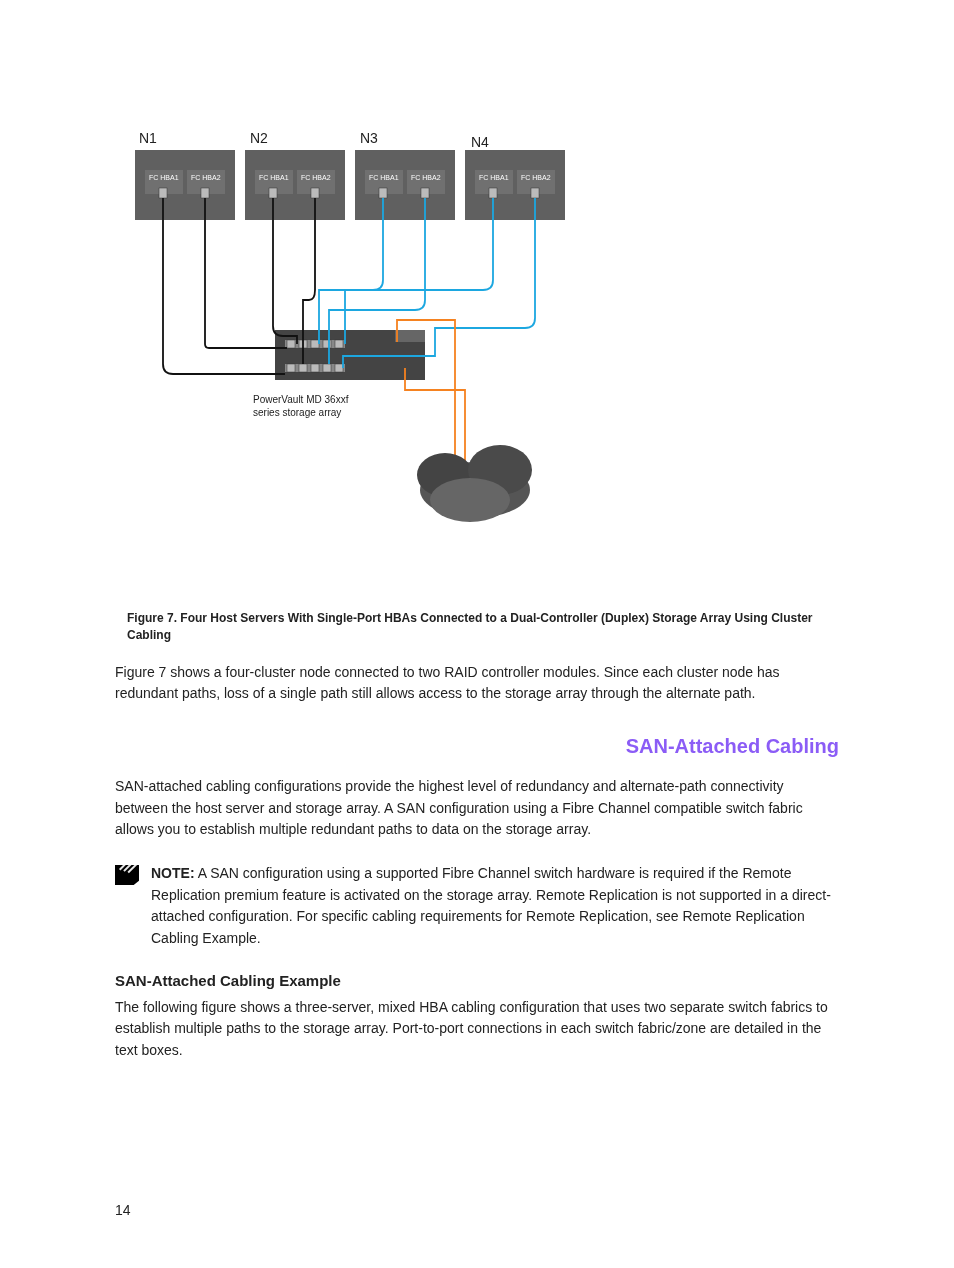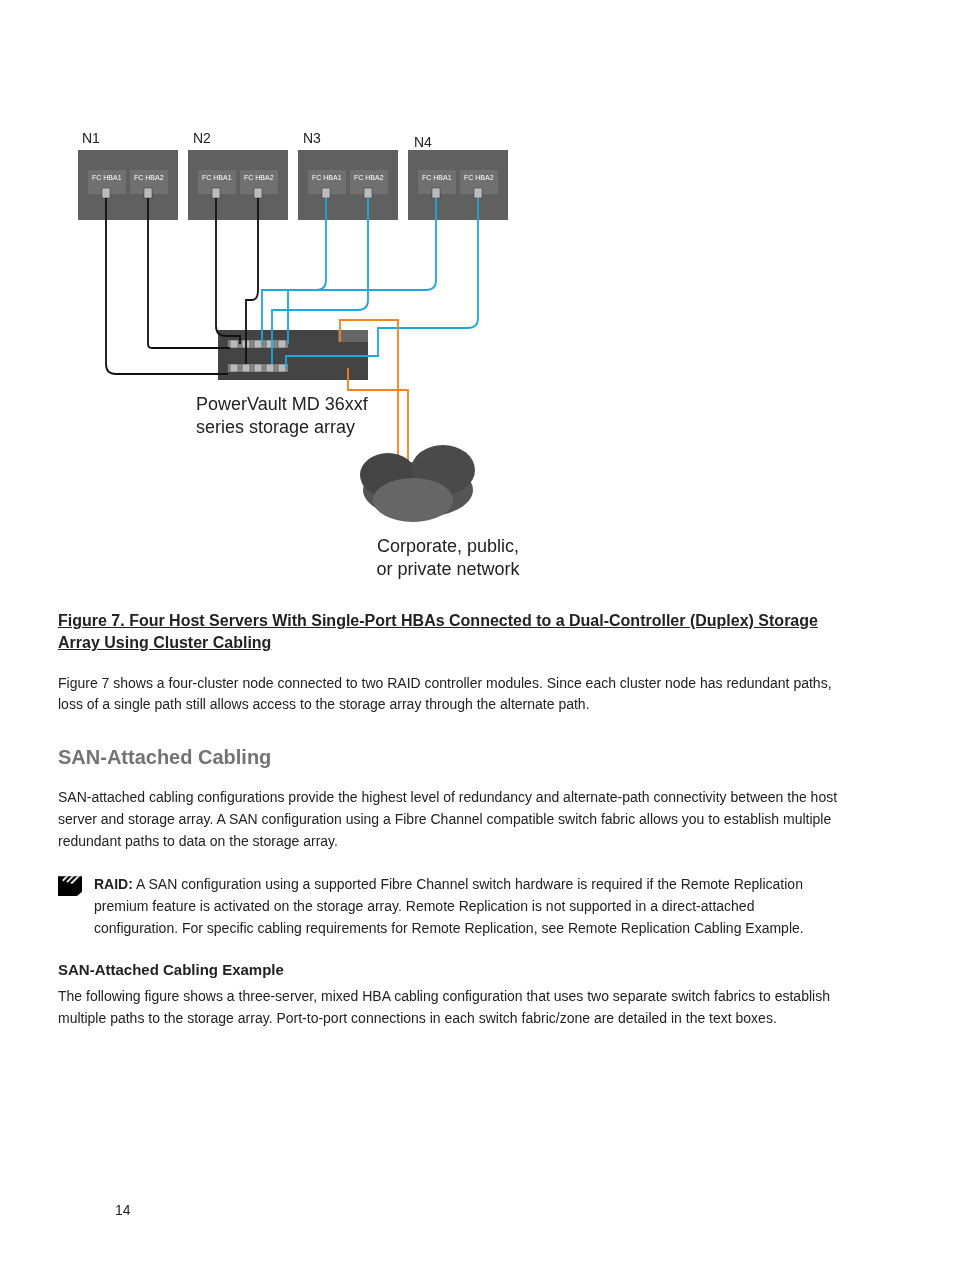--- a/index.html
+++ b/index.html
@@ -4,21 +4,21 @@
 <style>
   body {
     margin: 0;
     padding: 0;
     background: #fff;
     font-family: Arial, Helvetica, sans-serif;
     color: #222;
     width: 954px;
   }
   .page {
-    padding: 130px 115px 60px 58px;
+    padding: 130px 115px 60px 115px;
     box-sizing: border-box;
     position: relative;
     min-height: 1268px;
   }
   .figure-wrap {
     margin: 0 0 30px 20px;
   }
   .diagram {
     width: 470px;
     height: 450px;
@@ -43,36 +43,36 @@
     font-family:Arial,Helvetica,sans-serif;
   }
   .storage-rect { fill:#444; }
   .storage-ctrl { fill:#888; }
   .port { fill:#bbb; stroke:#333; stroke-width:0.5; }
   .cable-black { stroke:#111; stroke-width:1.8; fill:none; }
   .cable-blue  { stroke:#1ca7e0; stroke-width:1.8; fill:none; }
   .cable-orange{ stroke:#f58220; stroke-width:1.8; fill:none; }
 
   .fig-caption {
-    font-size: 16px;
+    font-size: 12px;
     font-weight: bold;
-    margin: 18px 0 18px 0;
+    margin: 18px 0 18px 12px;
     line-height:1.4;
-    text-decoration:underline;
   }
   .body-text {
     font-size: 14px;
     line-height: 1.55;
     margin: 0 0 22px 0;
   }
   h2.section {
     font-size: 20px;
     font-weight: bold;
     margin: 30px 0 18px 0;
-    color:#737373;
+    color:#8b5cf6;
+    text-align:right;
   }
   .note-block {
     display:flex;
     align-items:flex-start;
     margin: 0 0 22px 0;
   }
   .note-icon {
     width:24px; height:20px;
     flex:0 0 24px;
     margin-right:12px;
@@ -97,21 +97,21 @@
     line-height:1.55;
   }
   .note-label { font-weight:bold; }
   h3.subsection {
     font-size: 15px;
     font-weight: bold;
     margin: 12px 0 8px 0;
   }
   .annot {
     position:absolute;
-    font-size:18px;
+    font-size:10px;
     color:#222;
     line-height:1.3;
     text-align:center;
   }
   .page-number {
     position:absolute;
     left:115px;
     bottom:50px;
     font-size:14px;
     margin-top:32px;
@@ -205,39 +205,35 @@
           <ellipse cx="30" cy="35" rx="28" ry="22" fill="#444"></ellipse>
           <ellipse cx="85" cy="30" rx="32" ry="25" fill="#4a4a4a"></ellipse>
           <ellipse cx="55" cy="60" rx="40" ry="22" fill="#666"></ellipse>
         </g>
       </svg>
 
       <div class="annot" style="left:118px; top:263px; text-align:left;">
         <span style="white-space:pre-line;">PowerVault MD 36xxf
 series storage array</span>
       </div>
-      <div class="annot" style="left:290px; top:405px; width:160px;">
-        <span style="white-space:pre-line;">Corporate, public,
-or private network</span>
-      </div>
     </div>
   </div>
 
   <div class="fig-caption">Figure 7. Four Host Servers With Single-Port HBAs Connected to a Dual-Controller (Duplex) Storage Array Using Cluster Cabling</div>
 
   <p class="body-text">Figure 7 shows a four-cluster node connected to two RAID controller modules. Since each cluster node has redundant paths, loss of a single path still allows access to the storage array through the alternate path.</p>
 
   <h2 class="section">SAN-Attached Cabling</h2>
 
   <p class="body-text">SAN-attached cabling configurations provide the highest level of redundancy and alternate-path connectivity between the host server and storage array. A SAN configuration using a Fibre Channel compatible switch fabric allows you to establish multiple redundant paths to data on the storage array.</p>
 
   <div class="note-block">
     <div class="note-icon"></div>
     <div class="note-text">
-      <span class="note-label">RAID:</span><span> A SAN configuration using a supported Fibre Channel switch hardware is required if the Remote Replication premium feature is activated on the storage array. Remote Replication is not supported in a direct-attached configuration. For specific cabling requirements for Remote Replication, see Remote Replication Cabling Example.</span>
+      <span class="note-label">NOTE:</span><span> A SAN configuration using a supported Fibre Channel switch hardware is required if the Remote Replication premium feature is activated on the storage array. Remote Replication is not supported in a direct-attached configuration. For specific cabling requirements for Remote Replication, see Remote Replication Cabling Example.</span>
     </div>
   </div>
 
   <h3 class="subsection">SAN-Attached Cabling Example</h3>
 
   <p class="body-text">The following figure shows a three-server, mixed HBA cabling configuration that uses two separate switch fabrics to establish multiple paths to the storage array. Port-to-port connections in each switch fabric/zone are detailed in the text boxes.</p>
 
   <div class="page-number">14</div>
 </div>
 

